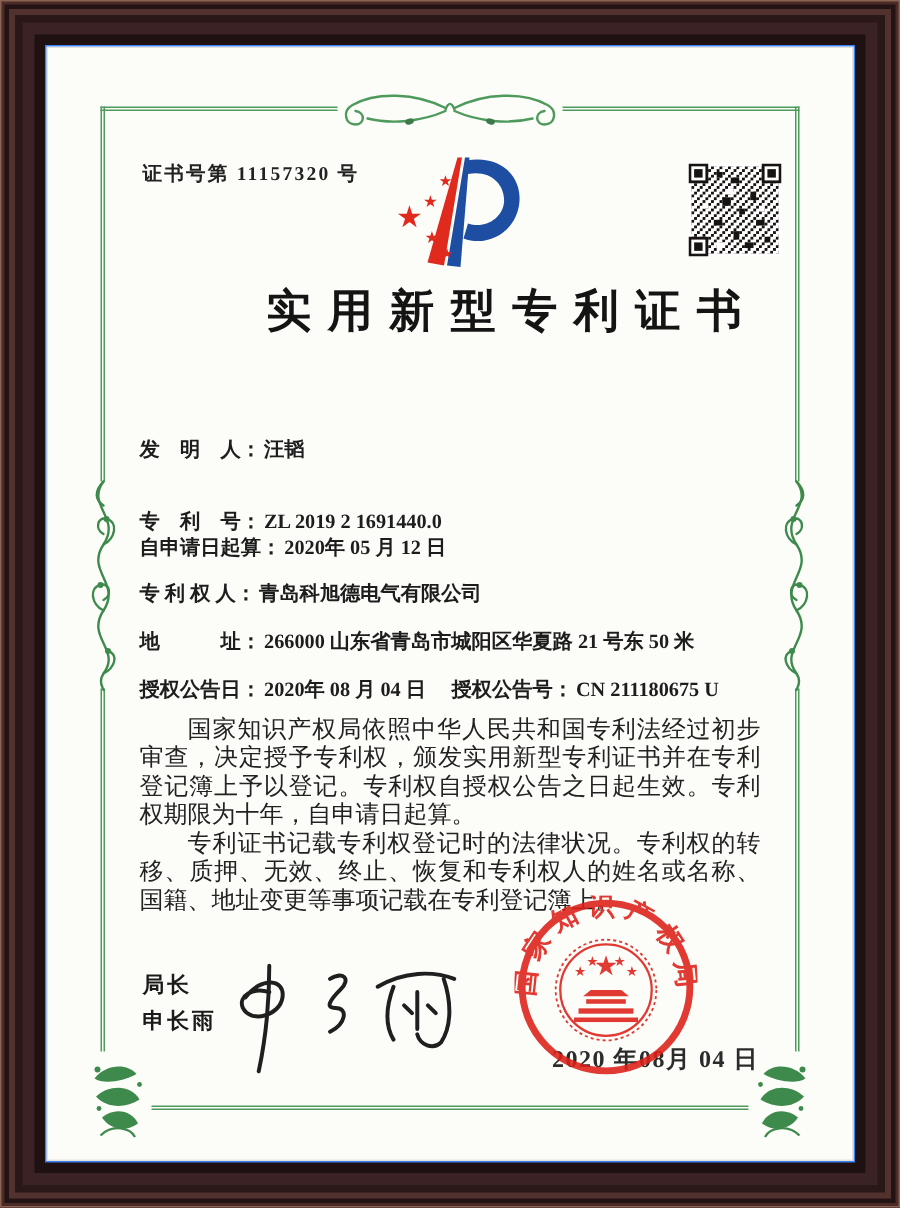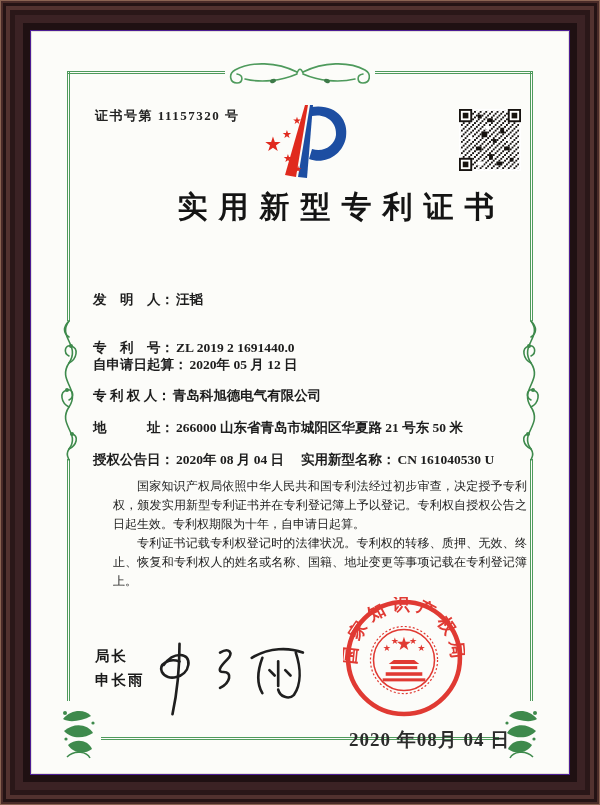--- a/index.html
+++ b/index.html
@@ -1,36 +1,36 @@
 <!DOCTYPE html>
 <html><head>
 <meta charset="utf-8">
 <style>
   html,body{margin:0;padding:0;width:600px;height:805px;overflow:hidden;
     font-family:"Liberation Serif","DejaVu Serif",serif;}
-  .frame{position:absolute;inset:0;width:600px;height:805px;background:#4c1d95;
+  .frame{position:absolute;inset:0;width:600px;height:805px;background:#3b82f6;
     box-shadow:inset 0 0 0 1px #8a6352,inset 0 0 0 3px #4a2b28,inset 0 0 0 6px #241314,
     inset 0 0 0 10px #52322f,inset 0 0 0 15px #2a1718,inset 0 0 0 23px #3b2224,
     inset 0 0 0 30px #1f1012;}
   .paper{position:absolute;left:31px;top:31px;width:538px;height:743px;background:#fcfcf9;
     box-shadow:inset 0 0 0 1px #e4e1d8;}
   .abs{position:absolute;}
   .gline-h{height:3px;border-top:1px solid #4e9a5c;border-bottom:1px solid #4e9a5c;box-sizing:border-box;}
   .gline-v{width:3px;border-left:1px solid #4e9a5c;border-right:1px solid #4e9a5c;box-sizing:border-box;}
   .certno{left:64px;top:76px;font-size:13px;letter-spacing:1.5px;color:#222;font-weight:600;}
   .title{left:0;top:156px;width:538px;text-align:center;font-size:30px;font-weight:700;
     color:#141414;letter-spacing:11px;text-indent:11px;margin-left:36px;}
   .row{left:62px;width:440px;font-size:13.5px;color:#1d1d1d;font-weight:600;white-space:nowrap;}
   .row .lbl{margin-right:2px;}
   .grant2{position:absolute;left:208px;top:0;}
-  .paras{left:62px;top:446px;width:414px;font-size:12px;line-height:19px;color:#222;
-    text-align:justify;font-weight:500;margin-left:20px;}
+  .paras{left:62px;top:446px;width:414px;font-size:16px;line-height:19px;color:#222;
+    text-align:justify;font-weight:500;}
   .paras p{margin:0;text-indent:2em;}
   .director{left:64px;font-size:14.5px;color:#1a1a1a;font-weight:600;letter-spacing:2px;}
-  .sealdate{left:318px;top:696px;width:176px;font-size:19px;
+  .sealdate{left:318px;top:665px;width:176px;text-align:center;font-size:16px;
     color:#2b2b2b;font-weight:600;letter-spacing:1px;z-index:4;}
   .seal{left:312px;top:566px;z-index:5;opacity:.88;}
   svg{display:block;}
 </style>
 </head>
 <body>
 
 <div class="frame">
   <div class="paper">
 
@@ -171,21 +171,21 @@
     </div>
     <div class="abs row" style="top:356px;">
       <span class="lbl">专 利 权 人：</span><span>青岛科旭德电气有限公司</span>
     </div>
     <div class="abs row" style="top:388px;">
       <span class="lbl">地　　　址：</span><span>266000 山东省青岛市城阳区华夏路 21 号东 50 米</span>
     </div>
     <div class="abs row" style="top:420px;">
       <span class="lbl">授权公告日：</span><span>2020年 08 月 04 日</span>
       <span class="grant2">
-        <span class="lbl">实用新型名称：</span><span>CN 161040530 U</span>
+        <span class="lbl">授权公告号：</span><span>CN 211180675 U</span>
       </span>
     </div>
 
     <div class="abs paras">
       <p>国家知识产权局依照中华人民共和国专利法经过初步审查，决定授予专利权，颁发实用新型专利证书并在专利登记簿上予以登记。专利权自授权公告之日起生效。专利权期限为十年，自申请日起算。</p>
       <p>专利证书记载专利权登记时的法律状况。专利权的转移、质押、无效、终止、恢复和专利权人的姓名或名称、国籍、地址变更等事项记载在专利登记簿上。</p>
     </div>
 
     <div class="abs director" style="top:616px;font-family:Liberation Mono, monospace;">局长</div>
     <div class="abs director" style="top:640px;">申长雨</div>

